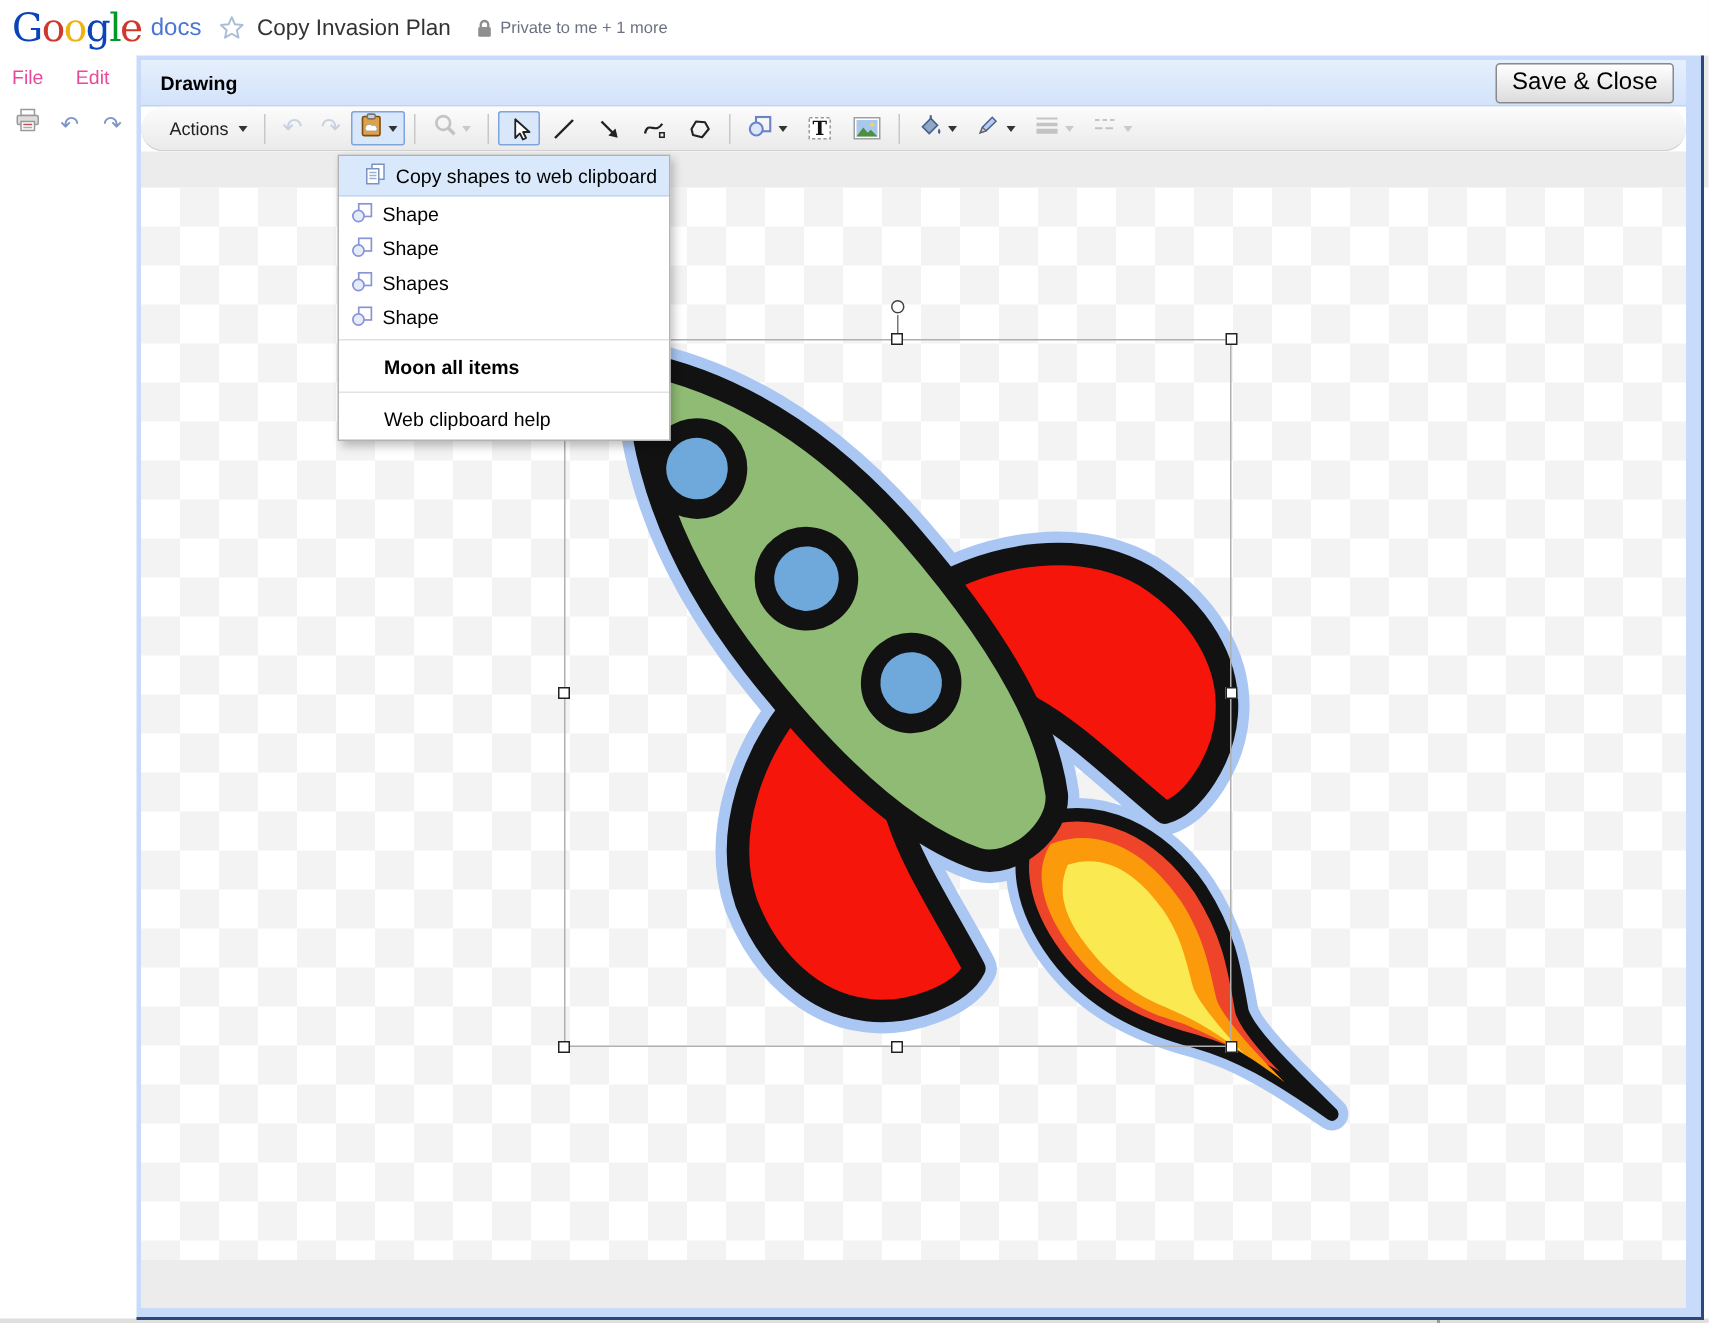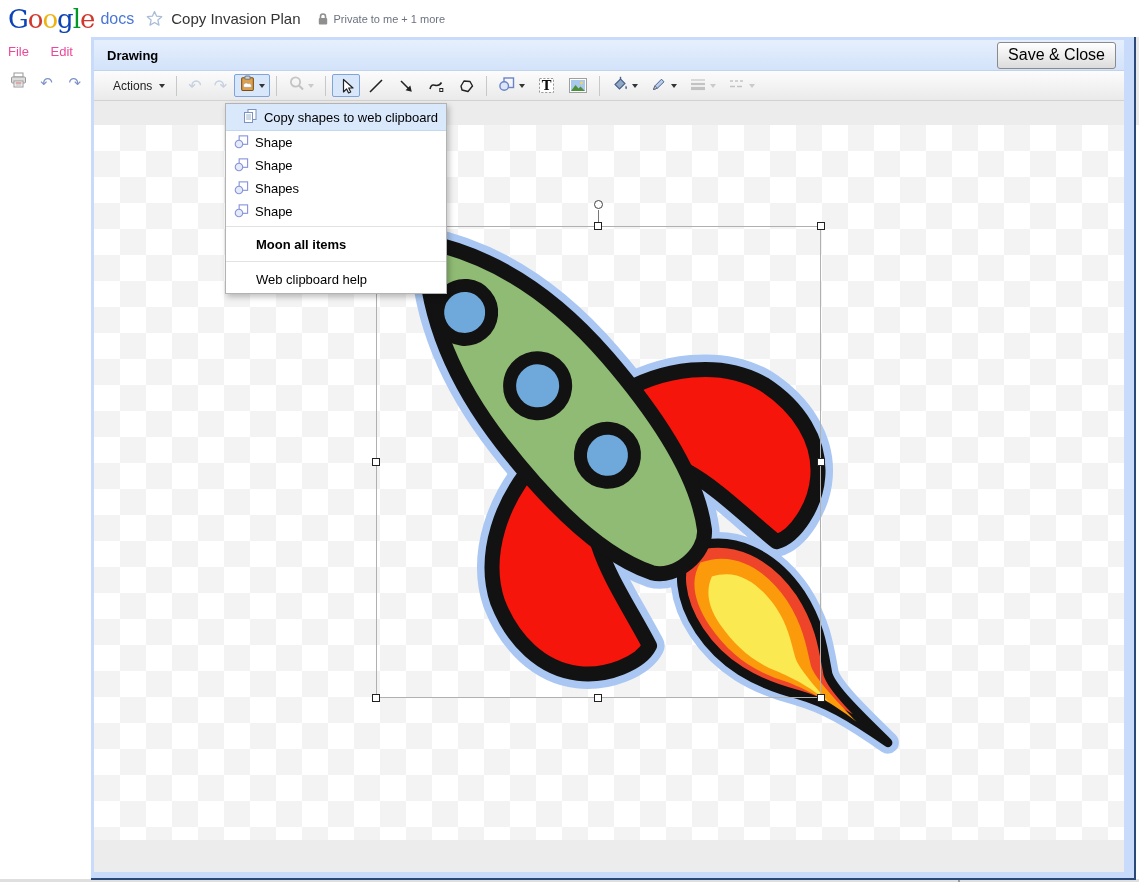--- a/index.html
+++ b/index.html
@@ -35,21 +35,21 @@
   .dialog-inner { width:100%; height:100%; background:#fff; display:flex; flex-direction:column; }
 
   .titlebar { height:31px; flex:0 0 31px; background:linear-gradient(#e6effd,#d3e3fa);
               border-bottom:1px solid #c0d2ee; display:flex; align-items:center; padding:0 8px 0 13px; }
   .titlebar .ttl { font-size:13px; font-weight:bold; color:#000; }
   .saveclose { margin-left:auto; font-size:16px; color:#000; padding:3px 10px 4px;
                background:linear-gradient(#ffffff,#dcdcdc); border:1px solid #8a8a8a;
                border-radius:3px; cursor:default; font-family:inherit; }
 
   .toolbar { height:30px; flex:0 0 30px; background:linear-gradient(#fcfcfc,#eaeaea);
-             border-bottom:1px solid #d2d2d2; display:flex; align-items:center; padding:0 6px 0 13px; }
+             border-bottom:1px solid #d2d2d2; display:flex; align-items:center; padding:0 6px 0 13px;border-radius:15px; }
   .tb-btn { height:23px; display:flex; align-items:center; padding:0 4px; margin:0 1px;
             border:1px solid transparent; border-radius:2px; }
   .tb-btn.pressed { background:#d9e7fb; border-color:#7fa3dd; }
   .tb-btn.disabled { opacity:.45; }
   .tb-text { font-size:12px; color:#222; margin-right:4px; }
   .darr { width:0; height:0; border-left:3.5px solid transparent; border-right:3.5px solid transparent;
           border-top:4px solid #333; margin-left:3px; }
   .darr.gray { border-top-color:#999; }
   .sep { width:1px; height:20px; background:#c8c8c8; margin:0 5px; }
   .uglyph { font-size:16px; color:#8ea6cc; line-height:1; }

